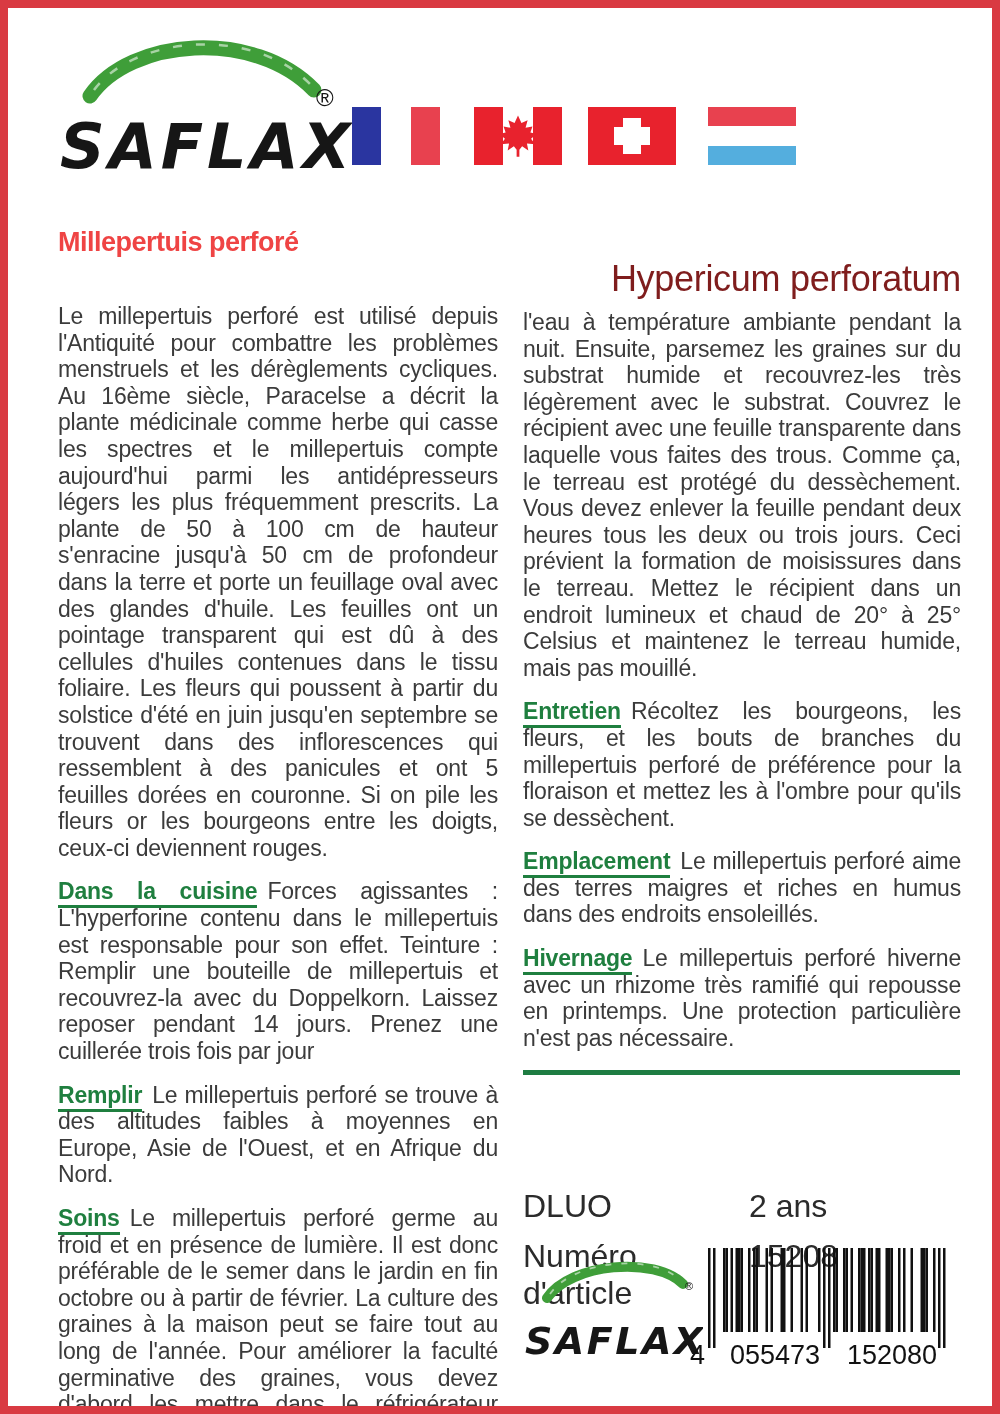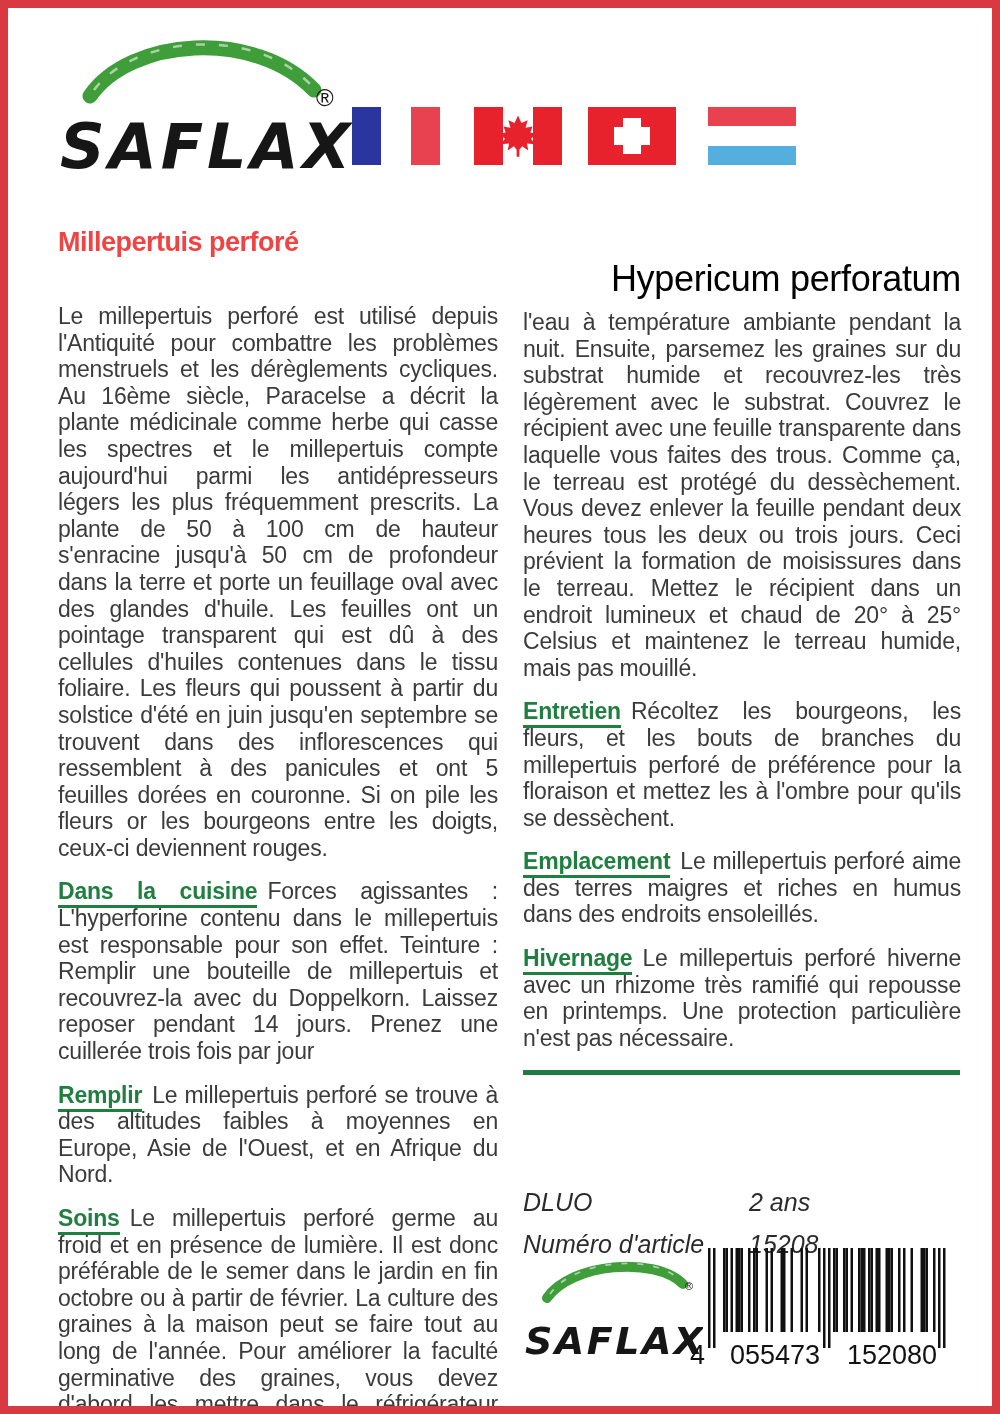--- a/index.html
+++ b/index.html
@@ -35,41 +35,41 @@
   .lu-red{background:#e8414f;} .lu-white{background:#fff;} .lu-blue{background:#54aede;}
   
   .col{position:absolute;width:440px;}
   .col-left{left:50px;top:213px;}
   .col-right{left:515px;top:250px;width:438px;}
   .fr-title{
     color:#ef4444;font-weight:bold;font-size:27px;line-height:42px;
     margin:0 0 40px 0;letter-spacing:-0.5px;
   }
   .latin-title{
-    color:#000000;font-size:36px;line-height:42px;font-weight:normal;
+    color:#7f1d1d;font-size:36px;line-height:42px;font-weight:normal;
     text-align:right;margin:0 0 9px 0;letter-spacing:-0.3px;
   }
   .body-p{
     margin:0;
     font-size:23px;line-height:26.6px;
     text-align:justify;
     letter-spacing:-0.2px;
     color:#3b3b3b;
   }
   .body-p + .body-p{margin-top:17px;}
   .sec-h{
     color:#1f7f3f;font-weight:bold;
     border-bottom:3px solid #1f7f3f;
     padding-bottom:1px;
     margin-right:10px;
   }
   
   .green-divider{position:absolute;left:515px;top:1062px;width:437px;height:5px;background:#1e7c42;}
   
-  .info-block{position:absolute;left:515px;top:1180px;font-size:25px;color:#2b2b2b;font-style:italic;}
+  .info-block{position:absolute;left:515px;top:1180px;font-size:32px;color:#2b2b2b;}
   .info-row{display:flex;margin-bottom:13px;}
   .info-label{width:226px;}
   .info-value{}
   
   .barcode{position:absolute;left:684px;top:1240px;width:268px;height:126px;}
   .barcode svg{position:absolute;left:0;top:0;}
   .bc-digit{position:absolute;font-size:27px;color:#111;font-family:"Liberation Sans",sans-serif;}
   .bc-d1{left:-2px;top:92px;}
   .bc-d2{left:24px;width:104px;text-align:right;top:92px;}
   .bc-d3{left:148px;width:104px;text-align:center;top:92px;}

